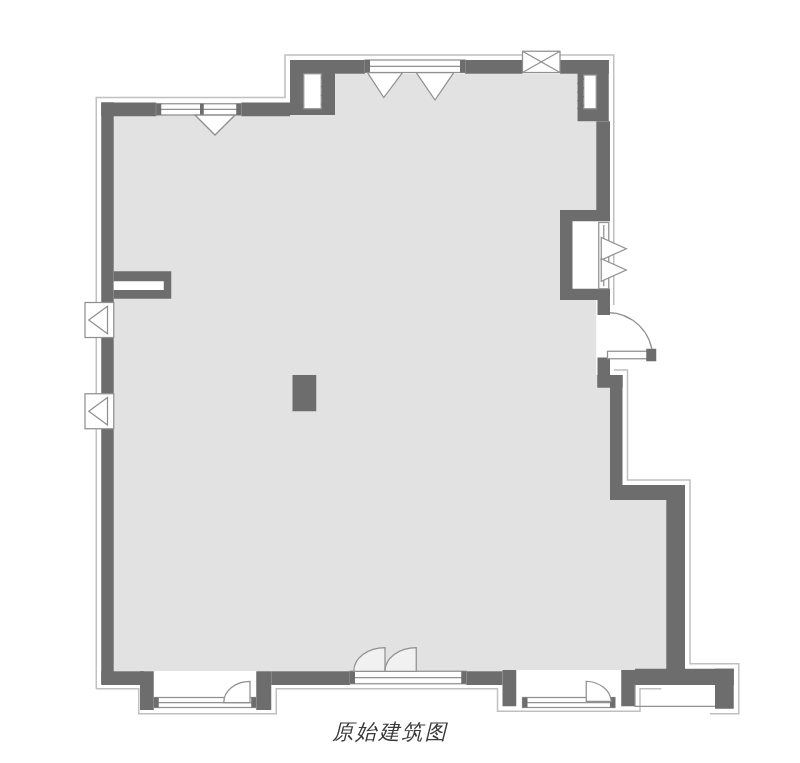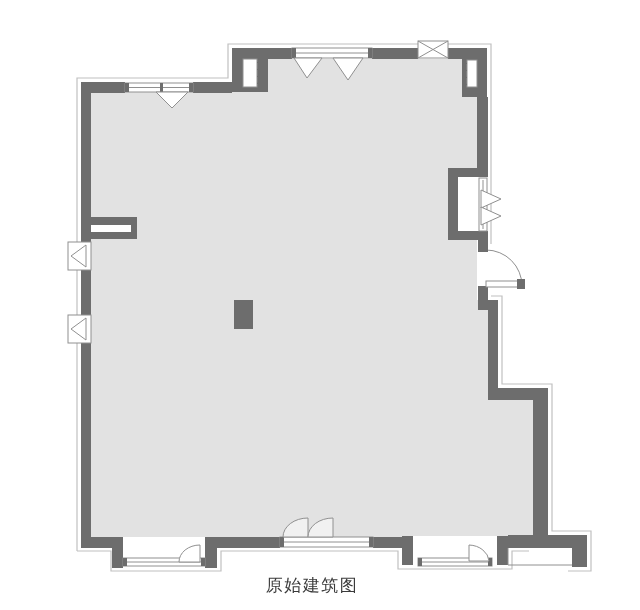--- a/index.html
+++ b/index.html
@@ -24,20 +24,21 @@
   }
   .caption {
     position: absolute;
     left: 232px;
     top: 574px;
     width: 160px;
     text-align: center;
     font-size: 17px;
     letter-spacing: 1.5px;
     color: #3a3a3a;
+    font-style: italic;
   }
 </style>
 </head>
 <body>
 
 <div class="stage">
   <svg id="plan-svg" width="640" height="610" viewBox="0 0 640 610" xmlns="http://www.w3.org/2000/svg">
       <path d="M77,551 L77,78 L228,78 L228,44 L491,44 L491,244" fill="none" stroke="#c0c0c0" stroke-width="1.2"></path>
       <path d="M491,296 L502,296 L502,384 L552,384 L552,531 L591,531 L591,571 L568,571" fill="none" stroke="#c0c0c0" stroke-width="1.2"></path>
       <path d="M77,551 L111,551 L111,571 L221,571 L221,551 L398,551 L398,569 L512,569 L512,551 L529,551" fill="none" stroke="#c0c0c0" stroke-width="1.2"></path>

